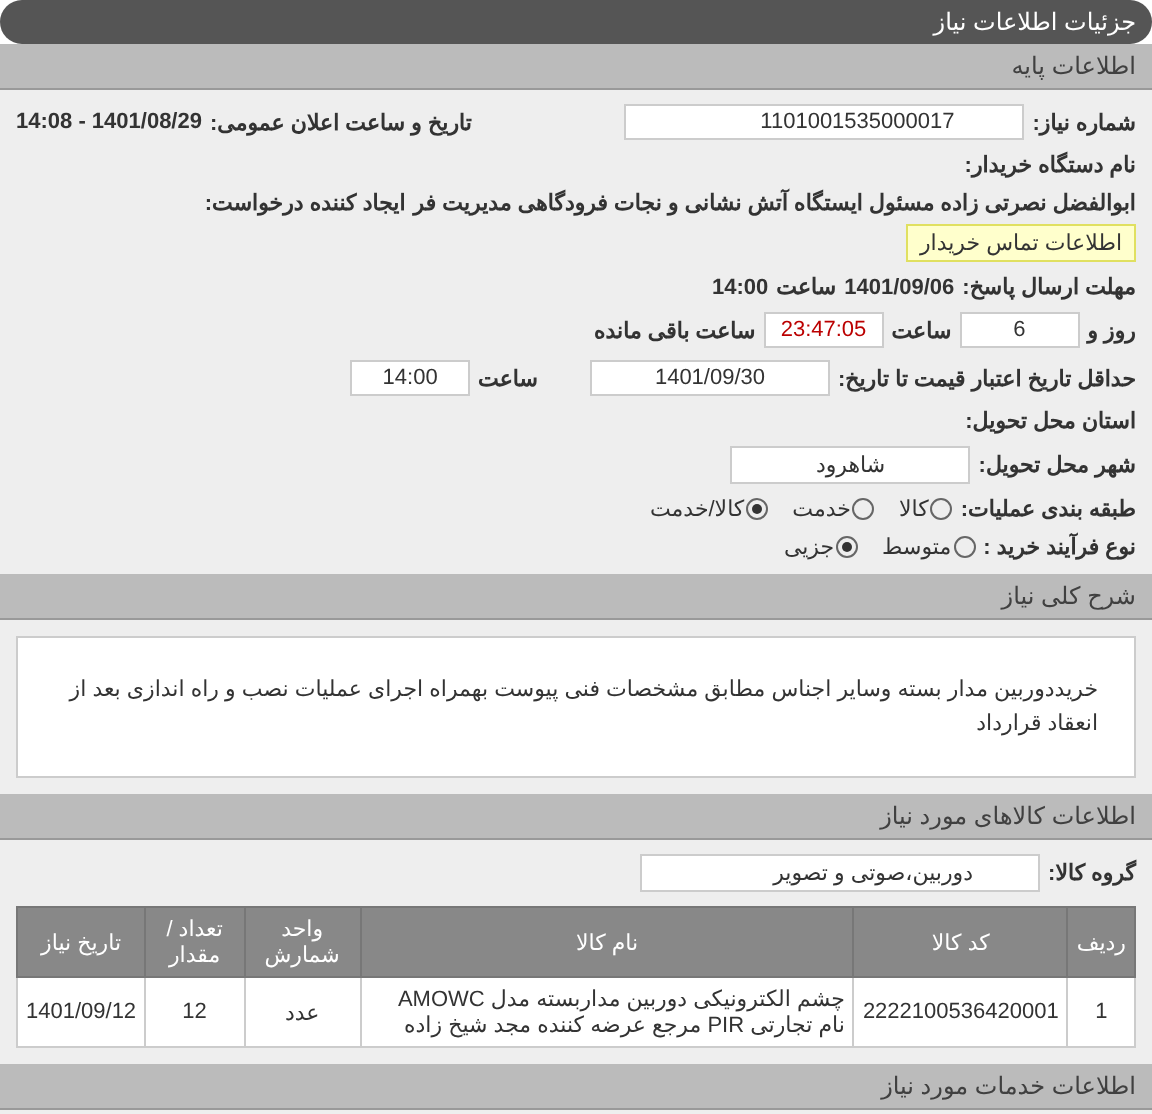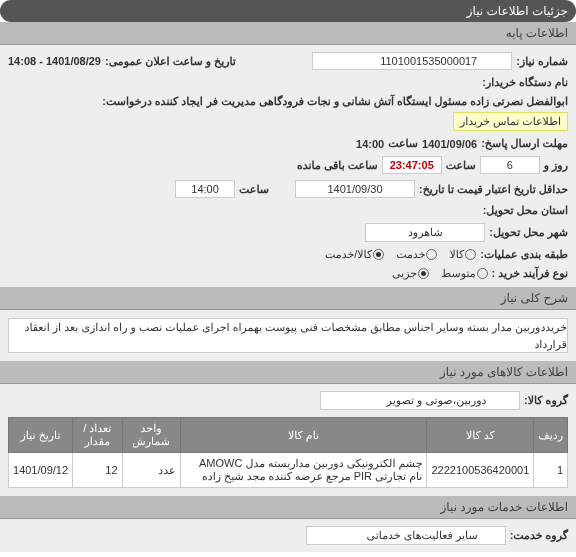--- a/index.html
+++ b/index.html
@@ -7,29 +7,29 @@
 .header-bar { background: #555; color: #fff; padding: 4px 8px; font-size: 12px; border-radius: 11px; }
 .sub-bar { background: #bbb; color: #404040; padding: 4px 8px; font-size: 12px; border-bottom: 1px solid #999; }
 .content { padding: 4px 8px; background: #eee; }
 .row { display: flex; align-items: center; padding: 3px 0; gap: 4px; flex-wrap: wrap; }
 .label { white-space: nowrap; font-size: 11px; font-weight: bold; }
 .field { background: #fff; border: 1px solid #ccc; padding: 2px 6px; min-width: 80px; display: inline-block; font-size: 11px; text-align: center; }
 .field-wide { min-width: 200px; padding-left: 39px; }
 .field-med { min-width: 120px; margin-left: 22px; }
 .field-sm { min-width: 60px; }
 .highlight { background: #ffffcc; border: 1px solid #e0e060; padding: 2px 6px; font-size: 11px; }
-.remaining { color: #b00; font-weight: bold; }
+.remaining { color: #b00; font-weight: normal; }
 .radio-group { display: flex; gap: 12px; align-items: center; }
 .radio-item { display: flex; align-items: center; gap: 1px; }
 .radio { width: 11px; height: 11px; border: 1px solid #666; border-radius: 50%; display: inline-block; position: relative; }
 .radio.selected::after { content: ''; width: 5px; height: 5px; background: #333; border-radius: 50%; position: absolute; top: 2px; right: 2px; }
-.desc-box { background: #fff; border: 1px solid #ccc; padding: 0; margin: 4px 0; font-size: 11px; line-height: 1.5; }
+.desc-box { background: #fff; border: 1px solid #ccc; padding: 18px; margin: 4px 0; font-size: 11px; line-height: 1.5; }
 table { width: 100%; border-collapse: collapse; margin: 4px 0; background: #fff; }
 th { background: #888; color: #fff; padding: 4px; font-size: 11px; border: 1px solid #777; font-weight: normal; }
-td { padding: 4px; border: 1px solid #ccc; font-size: 11px; text-align: right; }
+td { padding: 4px; border: 1px solid #ccc; font-size: 11px; text-align: center; }
 .row-split { display: flex; justify-content: space-between; align-items: center; }
 .row-split > div { display: flex; align-items: center; gap: 4px; }
 .note-text { font-size: 10px; }
 .flex1 { flex: 1; }
 </style>
 </head>
 <body>
 
 <div class="header-bar">جزئیات اطلاعات نیاز</div>
 <div class="sub-bar">اطلاعات پایه</div>

